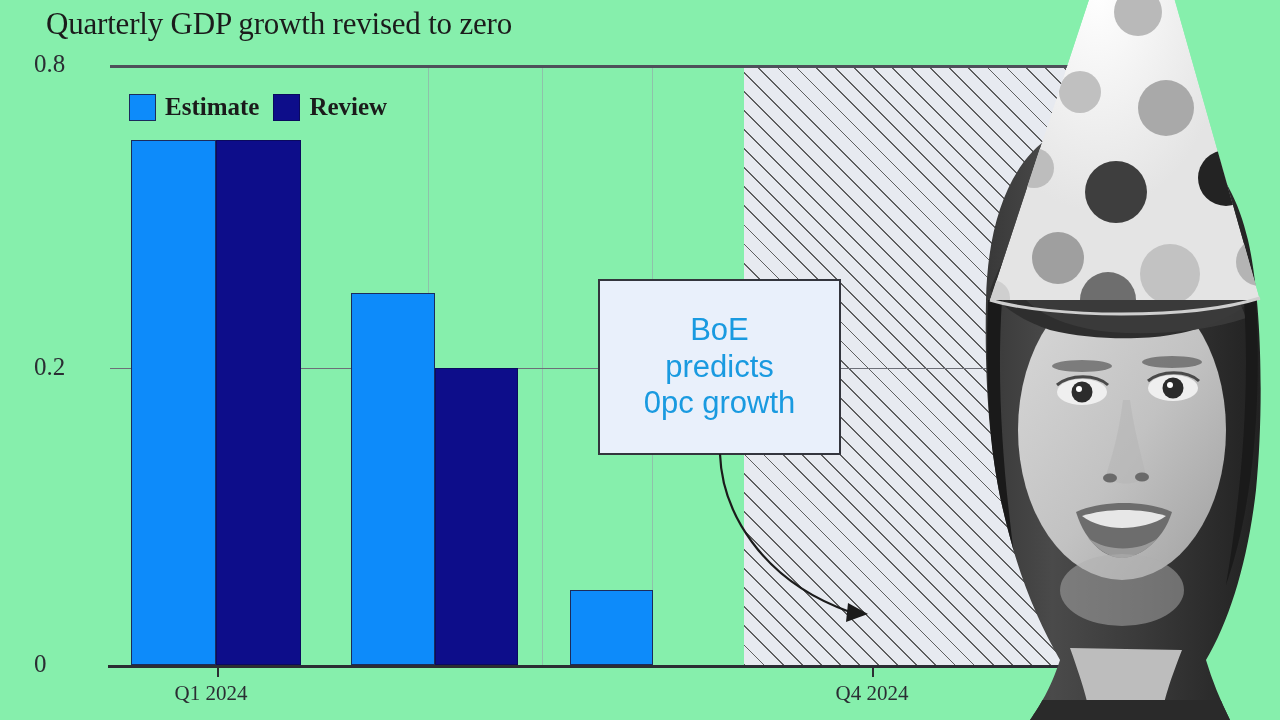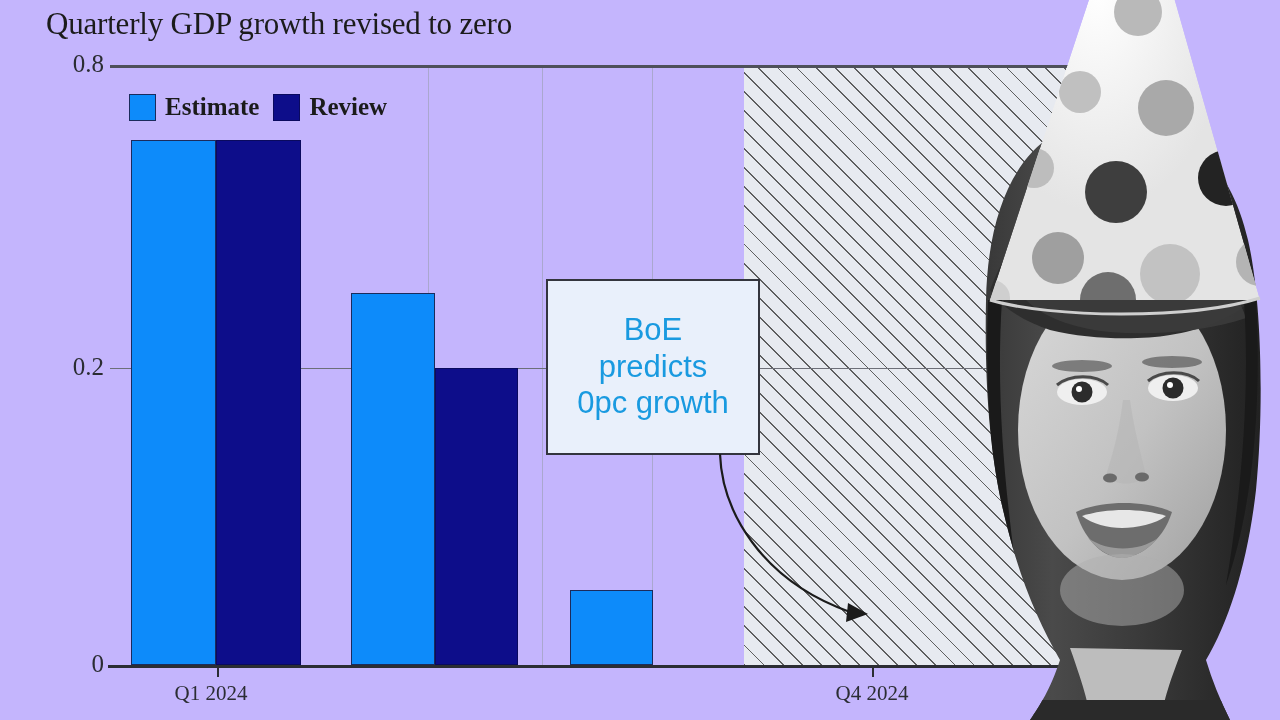--- a/index.html
+++ b/index.html
@@ -7,21 +7,21 @@
     width: 1280px; height: 720px;
     overflow: hidden;
     background: #e3e5ec;
     font-family: "Liberation Sans", sans-serif;
   }
 
   #stage {
     position: relative;
     width: 1280px;
     height: 720px;
-    background: #c4b5fd;
+    background: #86efac;
     overflow: hidden;
   }
 
   
   .chart-title {
     position: absolute;
     left: 46px;
     top: 6px;
     font-size: 31px;
     font-weight: 400;
@@ -90,21 +90,21 @@
     position: absolute;
     bottom: 0;
     border: 1px solid #1b2b5c;
   }
   .bar.est { background: #0d8bfa; }
   .bar.rev { background: #0d0d8a; border-color: #0a0a5e; }
   .y-label {
     position: absolute;
     font-size: 25px;
     color: #2b2d33;
-    text-align: right;
+    text-align: left;
     width: 70px;
     font-family: "Liberation Serif", "DejaVu Serif", serif;
   }
   .y-label.y08 { left: 34px;  top: 50px; }
   .y-label.y04 { left: 34px;  top: 353px; }
   .y-label.y00 { left: 34px;  top: 650px; }
 
   .x-tick {
     position: absolute;
     width: 0; height: 12px;
@@ -141,23 +141,23 @@
   .legend-label {
     font-size: 25px;
     color: #1b1b1b;
     font-weight: 700;
     font-family: "Liberation Serif", "DejaVu Serif", serif;
   }
 
   
   .callout {
     position: absolute;
-    left: 546px;
+    left: 598px;
     top: 279px;
-    width: 214px;
+    width: 243px;
     height: 176px;
     background: #e9f0fb;
     border: 2px solid #33353d;
     display: flex;
     align-items: center;
     justify-content: center;
     padding: 6px 10px;
   }
   .callout-text {
     font-size: 31px;

